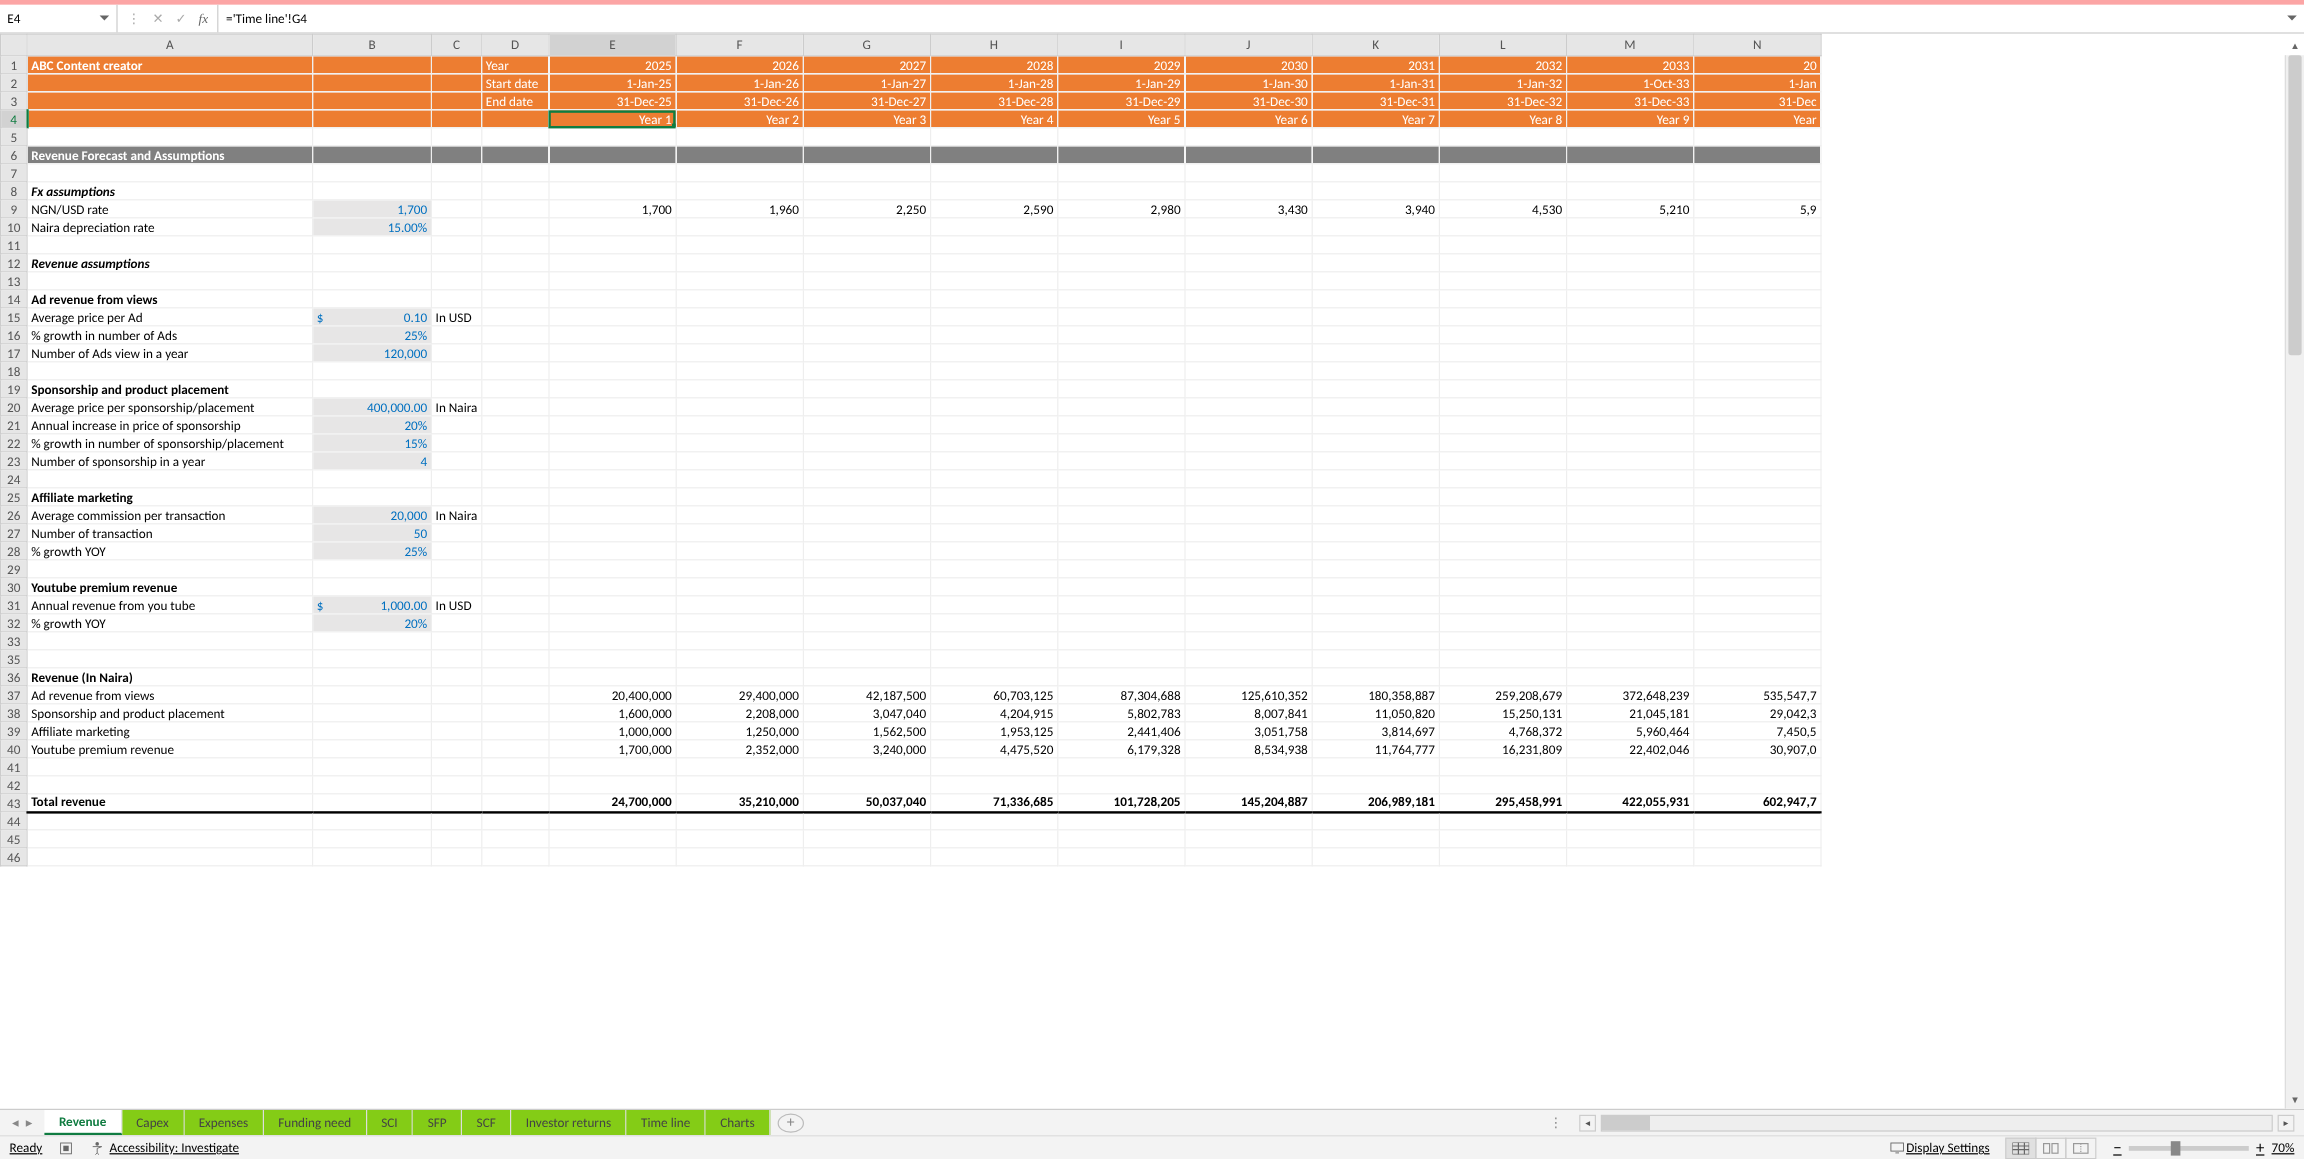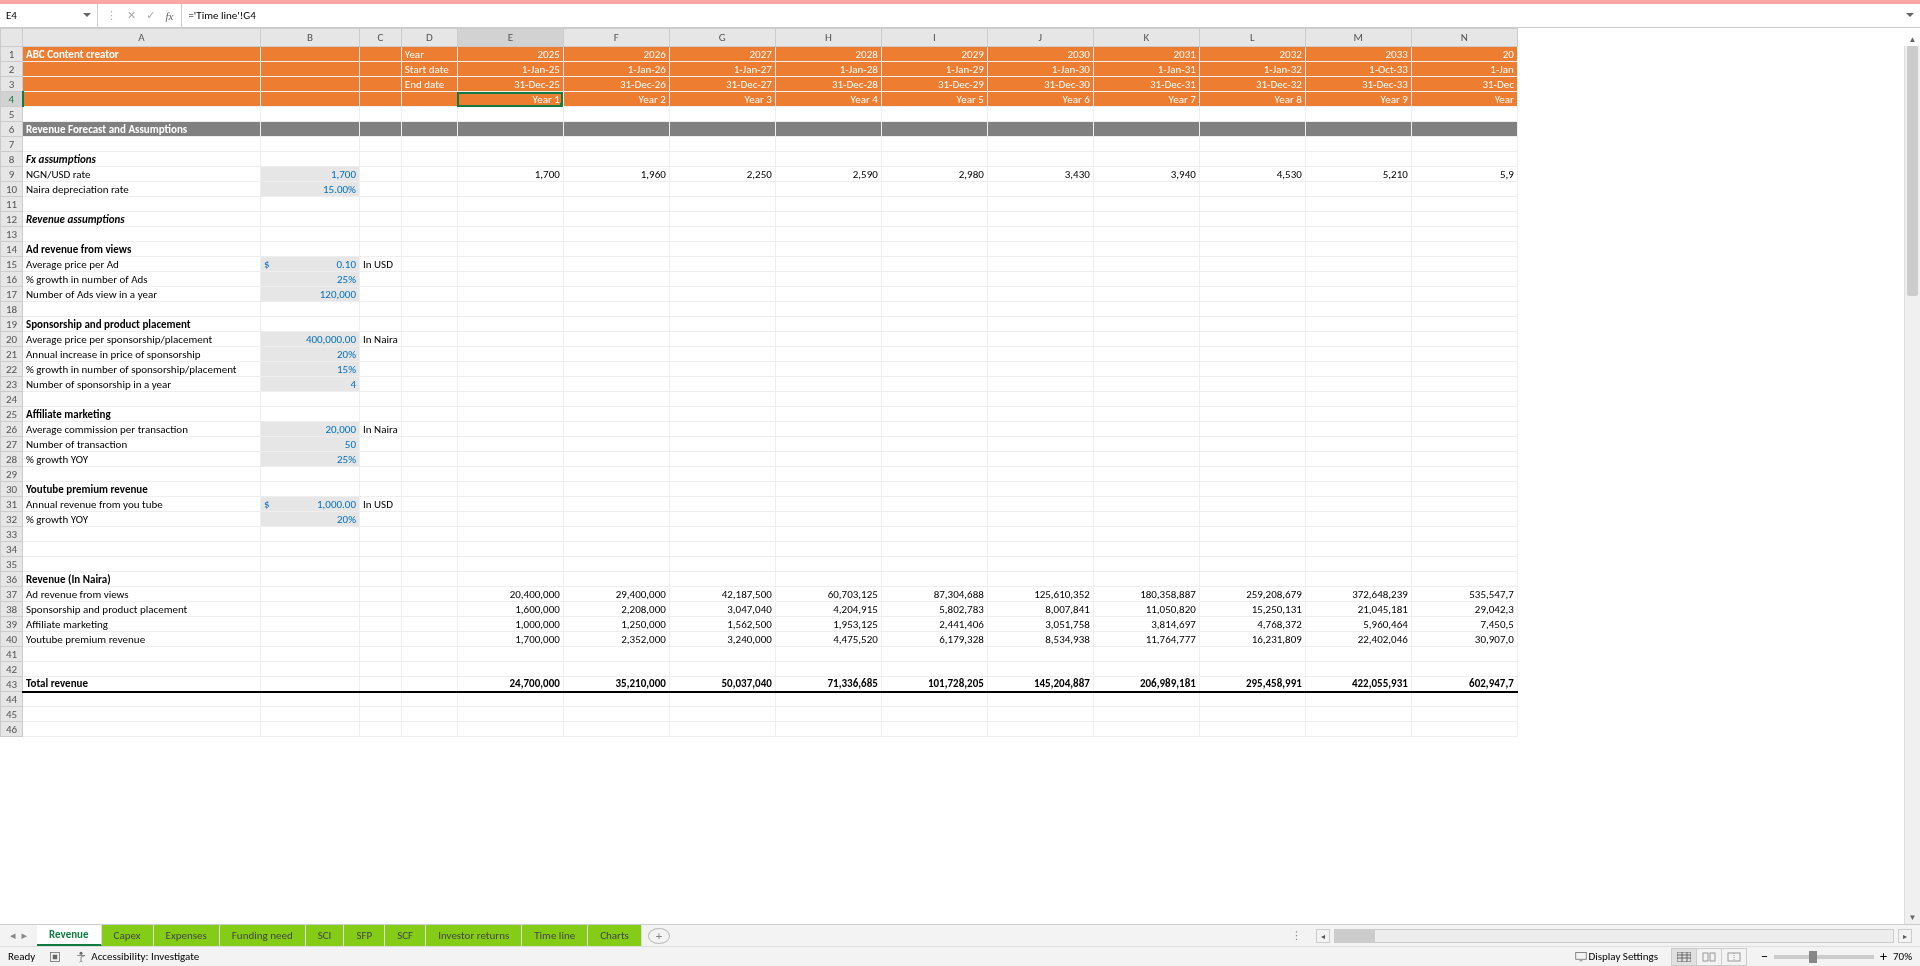--- a/index.html
+++ b/index.html
@@ -46,21 +46,21 @@
 .tab { padding: 0 12px; height: 100%; display: flex; align-items: center; border-right: 1px solid #ddd; cursor: pointer; color: #444; background: #84cc16; }
 .tab.active { background: #fff; color: #107c41; font-weight: bold; border-bottom: 2px solid #107c41; }
 .add-tab { width: 22px; display: flex; align-items: center; justify-content: center; color: #888; cursor: pointer; border: 1px solid #bbb; border-radius: 50%; height: 16px; margin-left: 6px; font-size: 13px; line-height: 1; }
 .tabs-spacer { flex: 1; }
 .hscroll { display: flex; align-items: center; gap: 4px; padding: 0 8px; }
 .hscroll-track { width: 560px; height: 14px; background: #eee; border: 1px solid #ccc; position: relative; }
 .hscroll-thumb { position: absolute; left: 0; top: 0; bottom: 0; width: 40px; background: #ccc; }
 .hscroll-btn { width: 14px; height: 14px; border: 1px solid #ccc; display: flex; align-items: center; justify-content: center; font-size: 8px; color: #555; }
 
 
-.status-bar { display: flex; align-items: center; height: 20px; background: #f3f3f3; border-top: 1px solid #ddd; font-size: 11px; padding: 0 8px; gap: 14px; }
+.status-bar { display: flex; align-items: center; height: 20px; background: #f3f3f3; border-top: 1px solid #ddd; font-size: 11px; padding: 0 8px; gap: 14px; text-decoration: underline; }
 .status-bar .spacer { flex: 1; }
 .view-btns { display: flex; gap: 0; }
 .view-btn { width: 26px; height: 18px; border: 1px solid #ccc; display: flex; align-items: center; justify-content: center; margin-left: -1px; }
 .view-btn.active { background: #e0e0e0; }
 .zoom { display: flex; align-items: center; gap: 6px; }
 .zoom-track { width: 100px; height: 4px; background: #ccc; position: relative; }
 .zoom-thumb { position: absolute; left: 35%; top: -4px; width: 8px; height: 12px; background: #888; }
 .icon-sm svg { width: 12px; height: 12px; display: block; }
 .vscroll { position: absolute; right: 0; top: 18px; bottom: 0; width: 16px; background: #f0f0f0; border-left: 1px solid #ddd; }
 .vscroll-thumb { position: absolute; top: 0; left: 2px; right: 2px; height: 250px; background: #ccc; border-radius: 2px; }
@@ -664,37 +664,20 @@
               <td class=""></td>
               <td class=""></td>
               <td class=""></td>
               <td class=""></td>
               <td class=""></td>
               <td class=""></td>
               <td class=""></td>
             </tr>
             <tr>
               <td class="row-hdr">33</td>
-              <td class=""></td>
-              <td class=""></td>
-              <td class=""></td>
-              <td class=""></td>
-              <td class=""></td>
-              <td class=""></td>
-              <td class=""></td>
-              <td class=""></td>
-              <td class=""></td>
-              <td class=""></td>
-              <td class=""></td>
-              <td class=""></td>
-              <td class=""></td>
-              <td class=""></td>
-            </tr>
-            <tr>
-              <td class="row-hdr">34</td>
               <td class=""></td>
               <td class=""></td>
               <td class=""></td>
               <td class=""></td>
               <td class=""></td>
               <td class=""></td>
               <td class=""></td>
               <td class=""></td>
               <td class=""></td>
               <td class=""></td>

